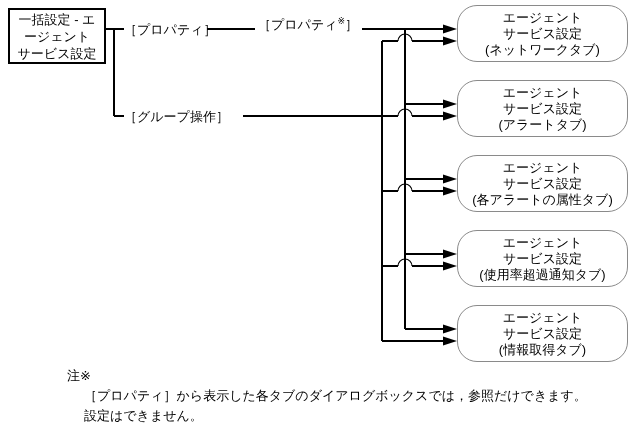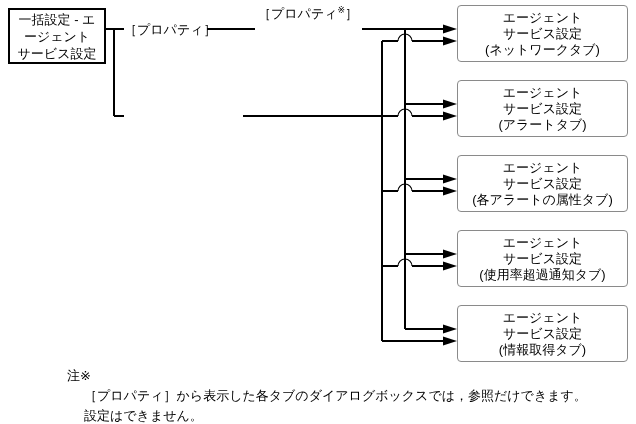--- a/index.html
+++ b/index.html
@@ -15,21 +15,21 @@
     display:flex;align-items:center;justify-content:center;
     text-align:center;white-space:pre-line;
     font-size:13px;line-height:17px;
   }
   .lbl{
     position:absolute;font-size:13px;line-height:15px;white-space:nowrap;
   }
   .lbl sup{font-size:9px;line-height:0;}
   .target{
     position:absolute;left:457px;width:169px;height:55px;
-    border:1px solid #8a8a8a;border-radius:4px;background:#fff;
+    border:1px solid #8a8a8a;border-radius:20px;background:#fff;
     display:flex;align-items:center;justify-content:center;
     text-align:center;white-space:pre-line;
     font-size:13px;line-height:16px;
   }
   .t0{top:5px;} .t1{top:80px;} .t2{top:155px;} .t3{top:230px;} .t4{top:305px;}
   .note-marker{position:absolute;left:67px;top:366px;font-size:13px;line-height:20px;}
   .note-body{position:absolute;left:84px;top:386px;font-size:13px;line-height:20px;white-space:pre-line;}
 </style>
 </head>
 <body>
@@ -87,22 +87,23 @@
       <polygon points="457,341 443,336.5 443,345.5"></polygon>
     </g>
   </svg>
 
   <div class="srcbox">一括設定 - エ
 ージェント
 サービス設定</div>
 
   <span class="lbl" style="left:124px;top:22px">［プロパティ］</span>
 
-  <span class="lbl" style="left:258px;top:6px"><span>［プロパティ</span><sup>※</sup><span>］</span></span>
+  <span class="lbl" style="left:258px;top:17px"><span>［プロパティ</span><sup>※</sup><span>］</span></span>
 
+  <span class="lbl" style="left:124px;top:109px">［グループ操作］</span>
 
   <div class="target t0">エージェント
 サービス設定
 (ネットワークタブ)</div>
   <div class="target t1">エージェント
 サービス設定
 (アラートタブ)</div>
   <div class="target t2">エージェント
 サービス設定
 (各アラートの属性タブ)</div>

